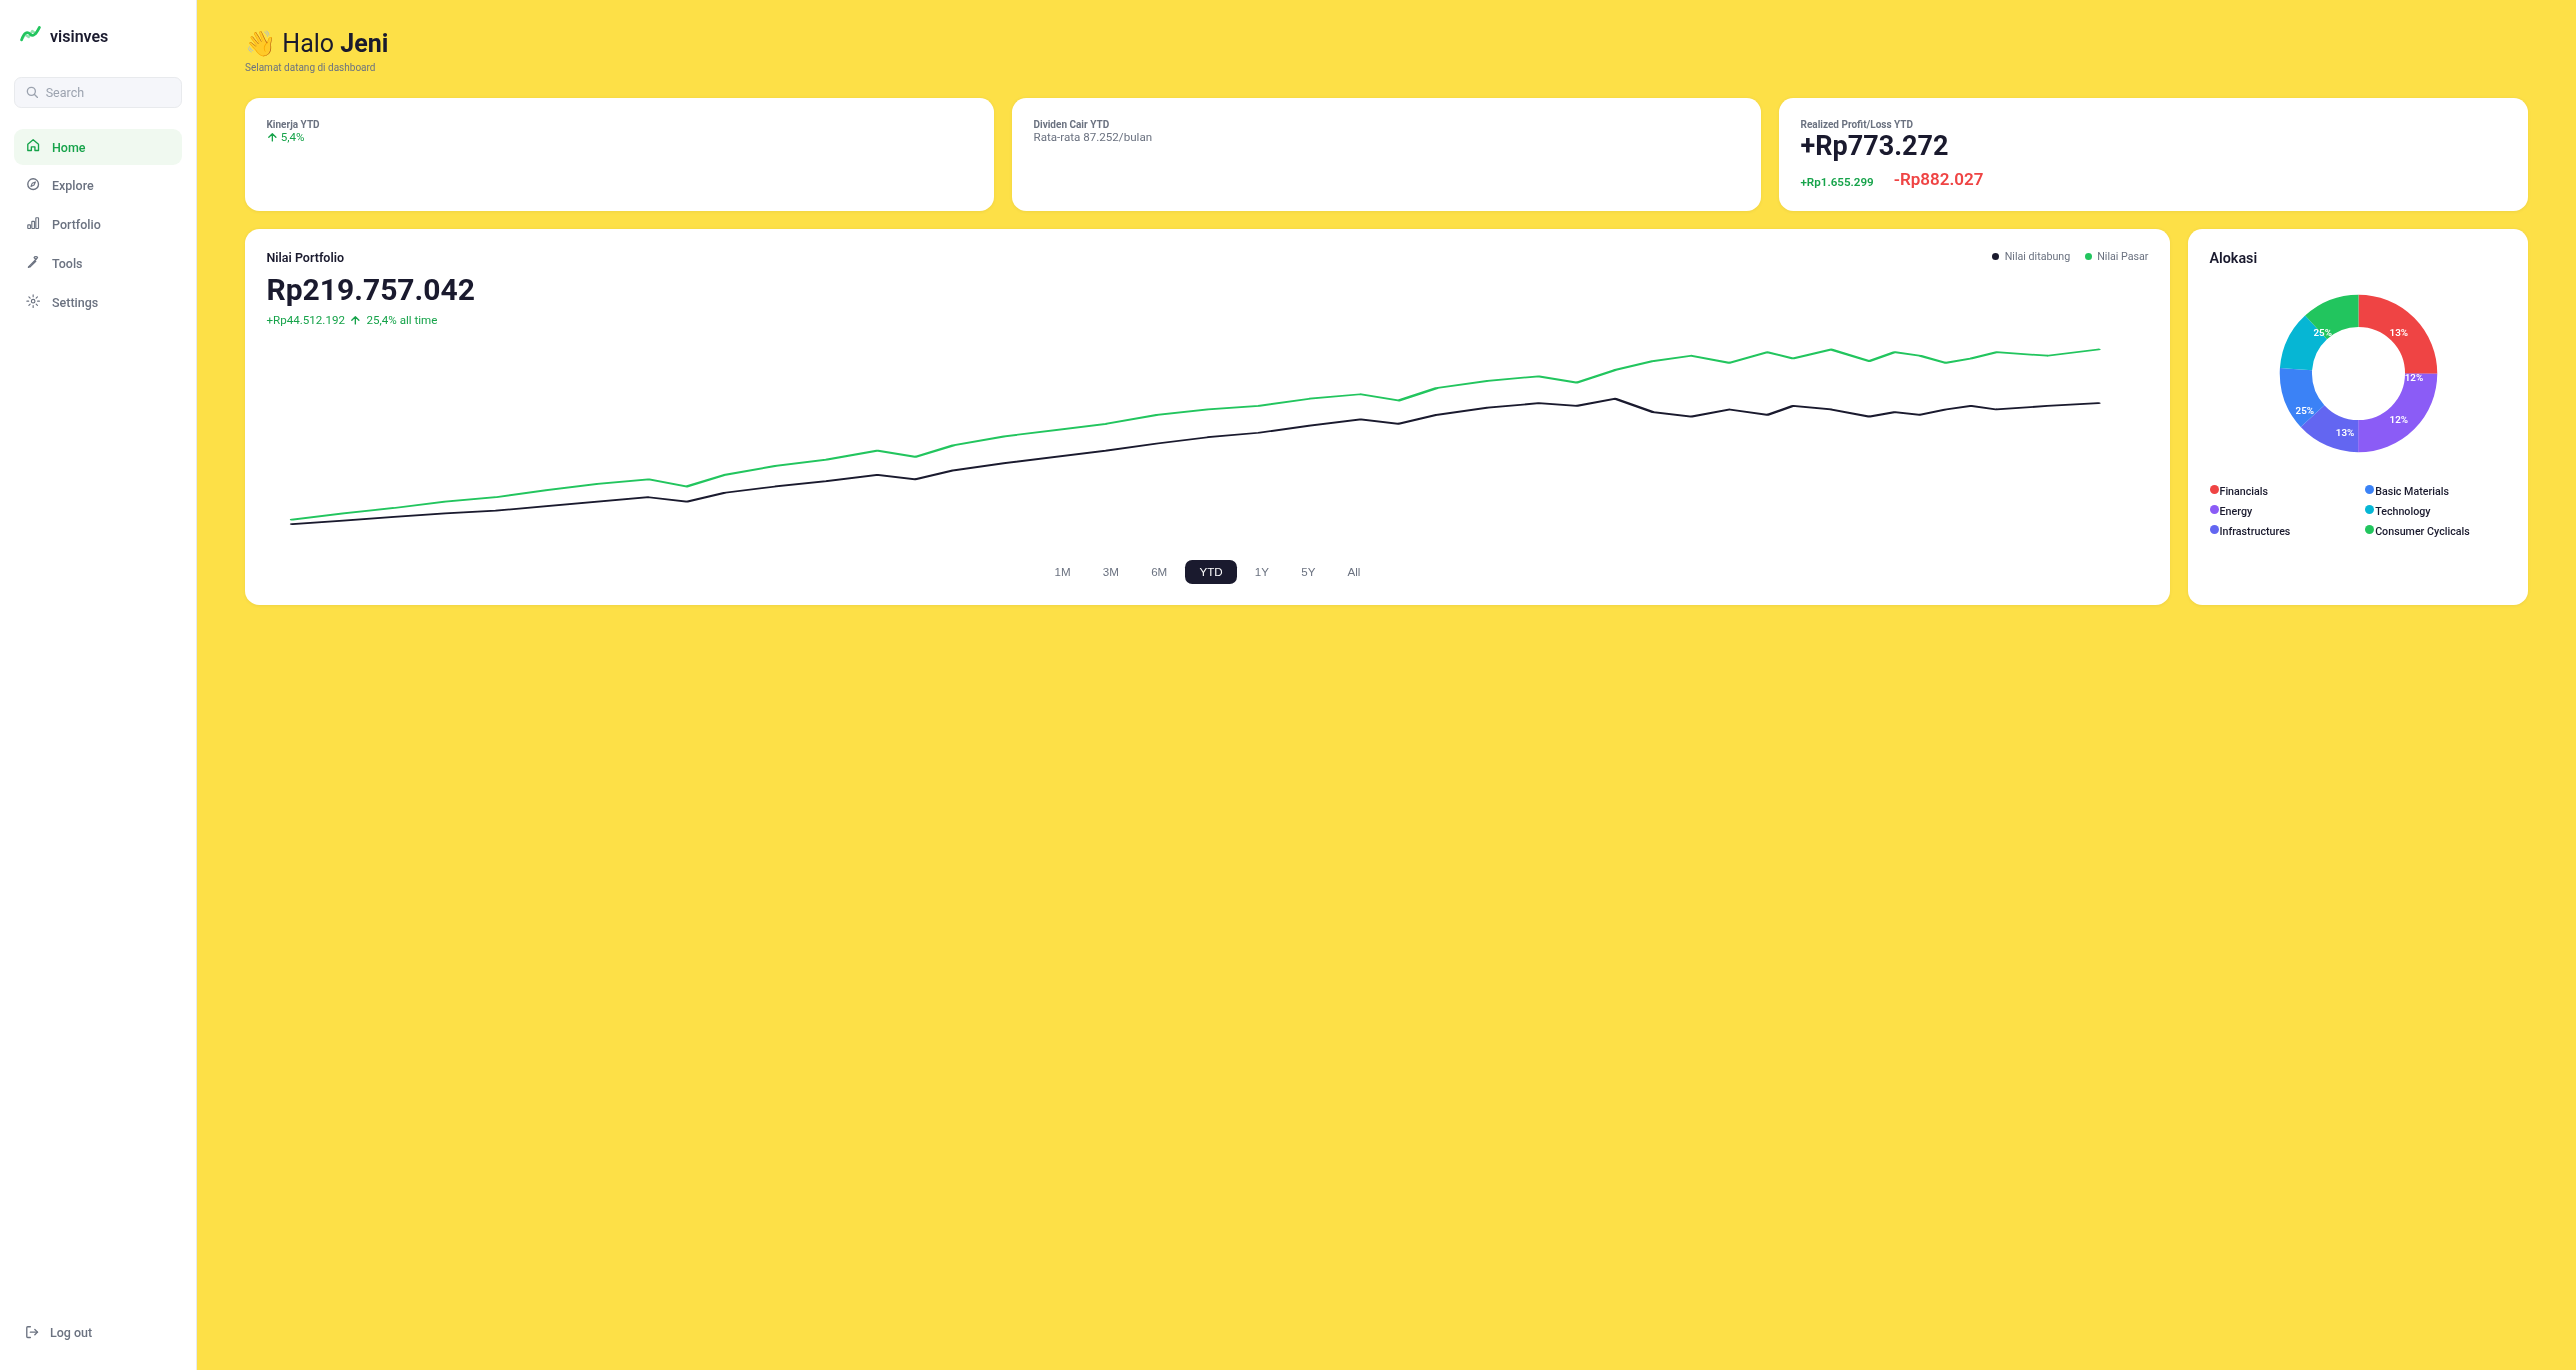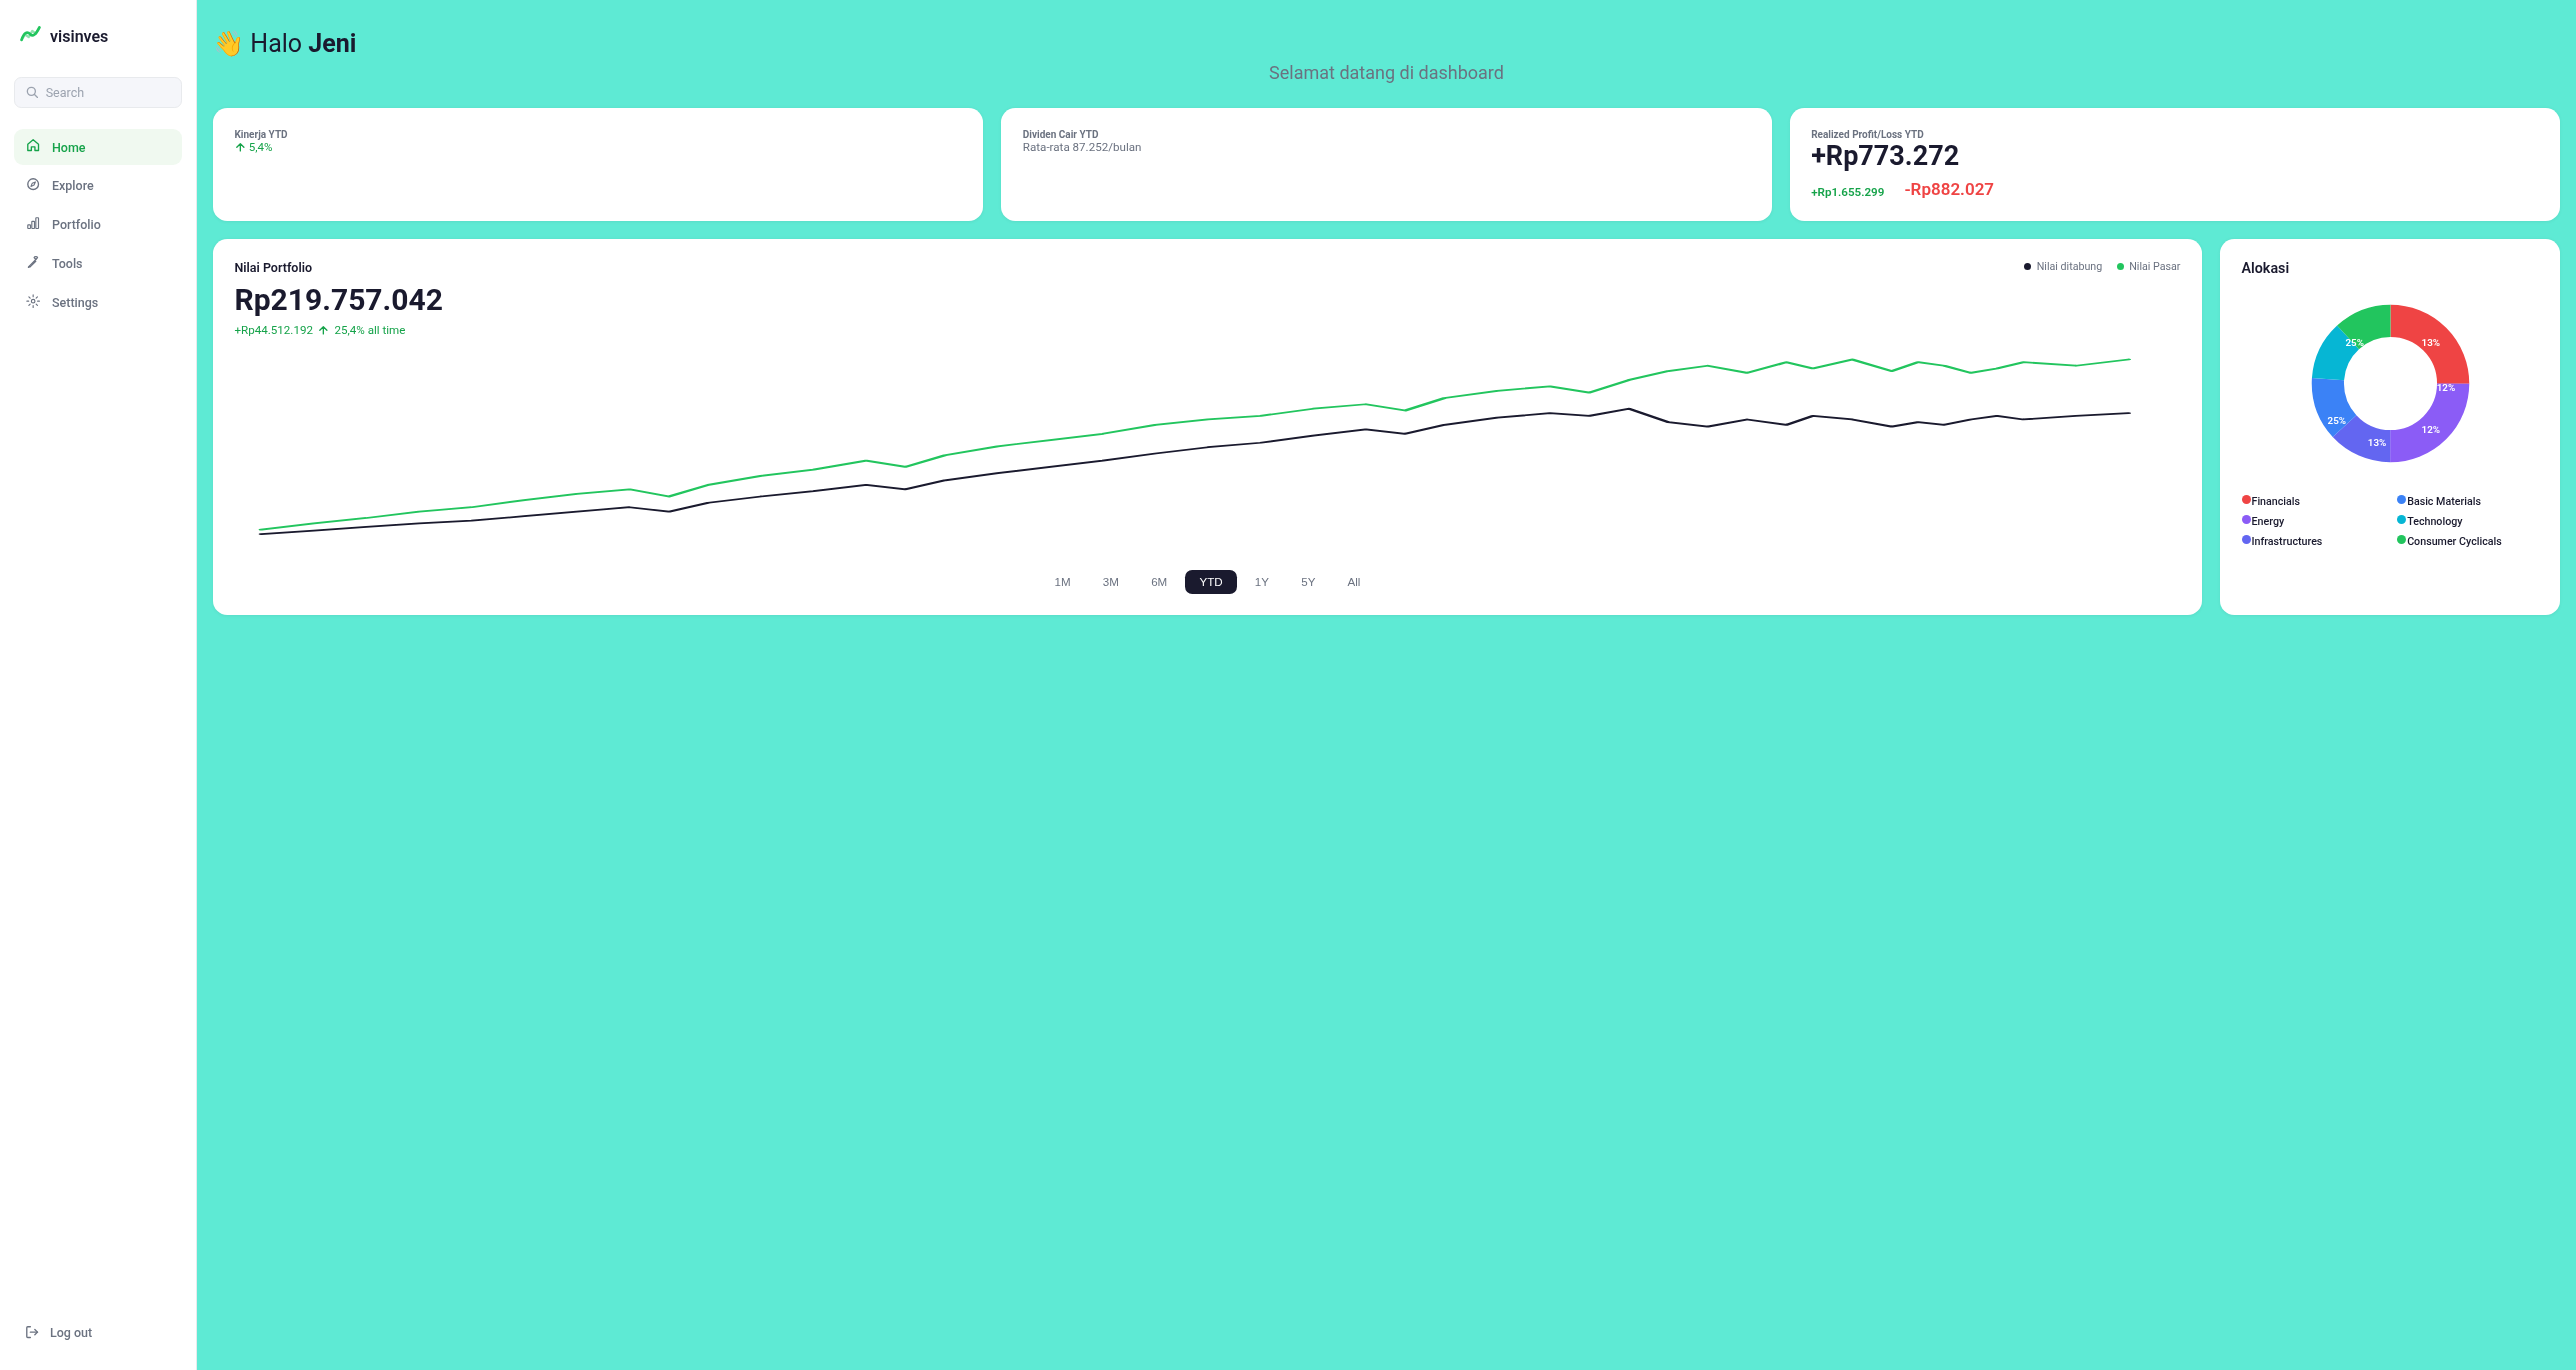--- a/index.html
+++ b/index.html
@@ -61,27 +61,27 @@
       font-size: 12.5px;
       font-weight: 500;
       color: #6b7280;
       margin-top: auto;
     }
 
     
     .main {
       flex: 1;
       overflow-y: auto;
-      padding: 29px 16px;
-      background: #5eead4;
+      padding: 29px 48px;
+      background: #fde047;
     }
     .greeting { margin-bottom: 25px; }
     .greeting h1 { font-size: 25px; font-weight: 400; color: #1a1a2e; margin-bottom: 3.6px; }
     .greeting h1 strong { font-weight: 700; }
-    .greeting p { font-size: 18px; color: #6b7280; text-align: center; }
+    .greeting p { font-size: 10px; color: #6b7280; }
 
     
     .stats-row {
       display: grid;
       grid-template-columns: 1fr 1fr 1fr;
       gap: 18px;
       margin-bottom: 18px;
     }
     .stat-card {
       background: #fff;

